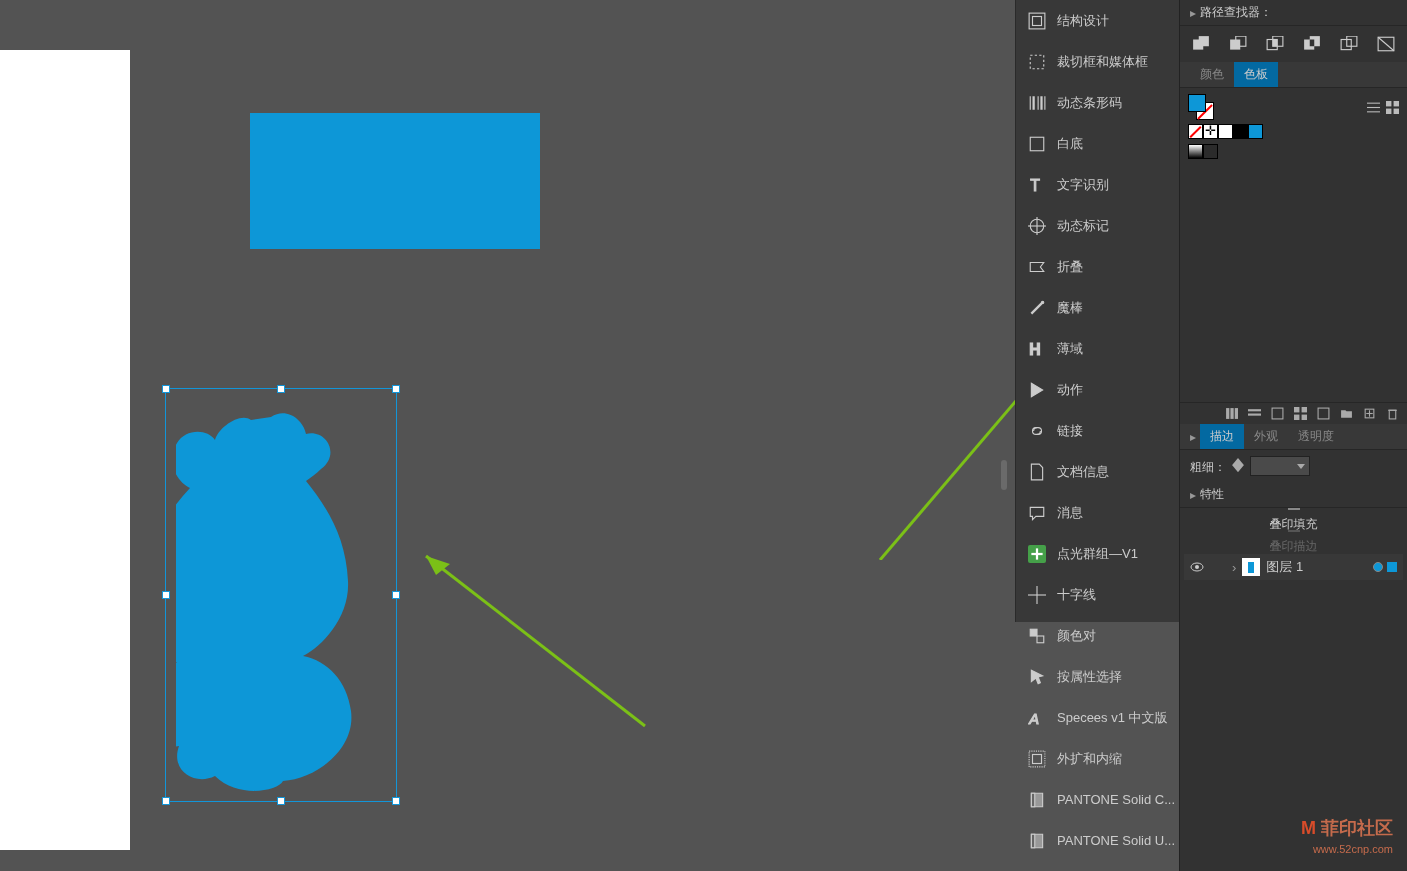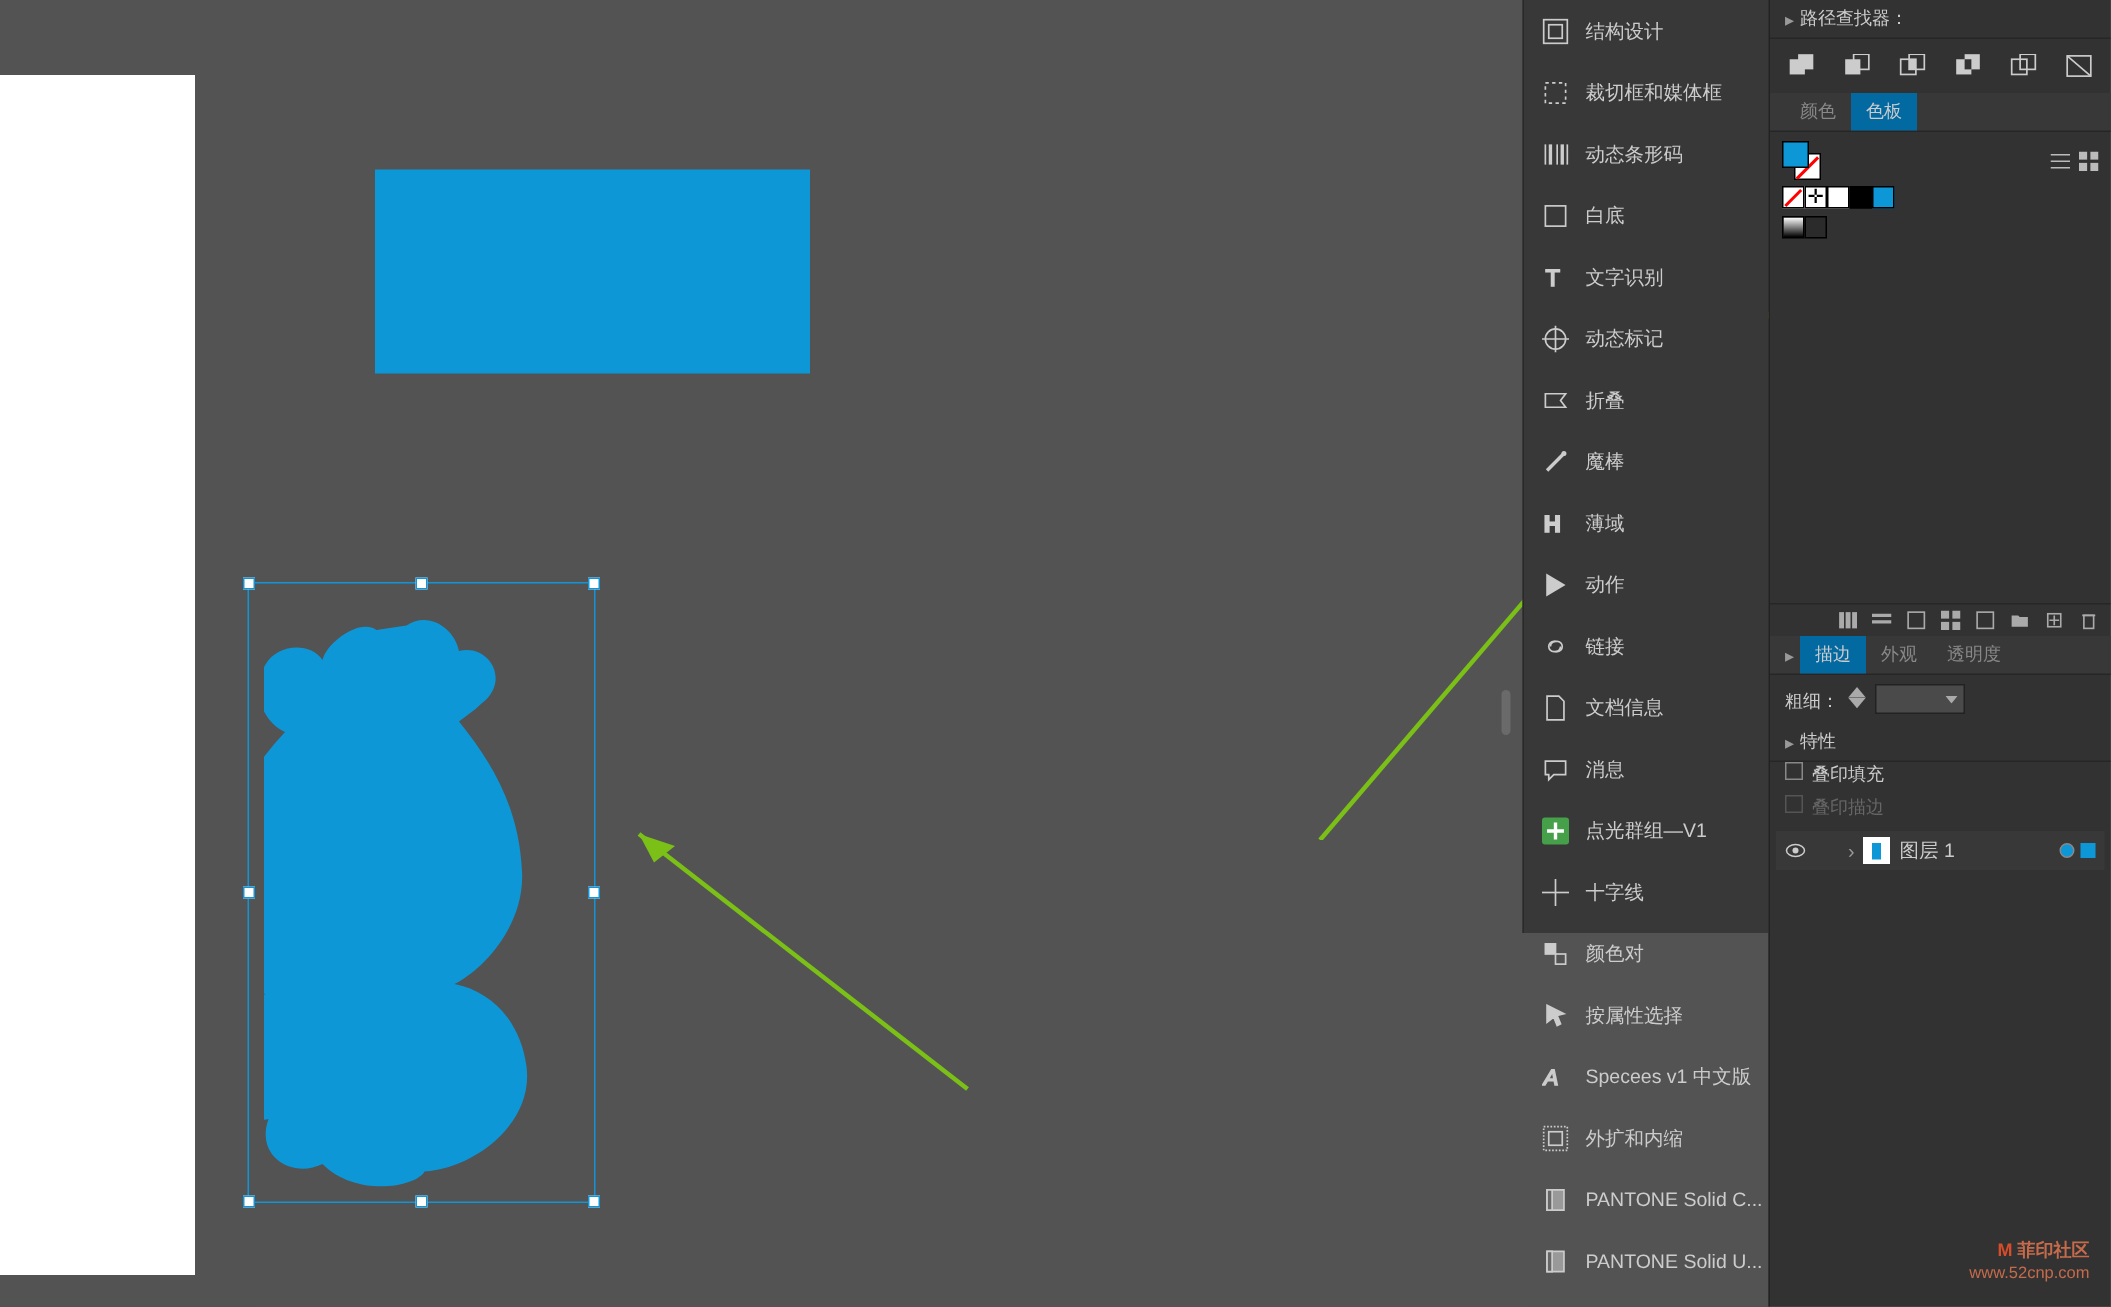--- a/index.html
+++ b/index.html
@@ -51,34 +51,34 @@
 .sw.white{background:#fff;}
 .sw.black{background:#000;}
 .sw.blue{background:#0d97d7;}
 .sw.grad{background:linear-gradient(#fff,#000);}
 .small-row{display:flex;padding:2px 8px;}
 .toolbar-icons{display:flex;gap:10px;padding:4px 8px;justify-content:flex-end;border-top:1px solid #262626;}
 .toolbar-icons svg{width:13px;height:13px;fill:#aaa;}
 .stroke-sec{padding:6px 10px;display:flex;align-items:flex-end;gap:6px;font-size:12px;}
 .stroke-sel{background:#4a4a4a;border:1px solid #222;width:60px;height:20px;display:flex;align-items:center;justify-content:space-between;padding:0 4px;}
 .prop-sec{padding:0 10px;}
-.prop-row{display:flex;height:22px;gap:6px;font-size:12px;}
+.prop-row{display:flex;align-items:center;height:22px;gap:6px;font-size:12px;flex-direction:column;}
 .chk{width:12px;height:12px;border:1px solid #888;}
 .prop-row.dis{color:#666;}
 .layer-panel{}
 .layer-row{display:flex;align-items:center;height:26px;padding:0 6px;background:#383838;margin:2px 4px;}
 .eye{width:14px;height:14px;margin-right:6px;}
 .layer-thumb{width:18px;height:18px;background:#fff;margin-right:6px;display:flex;align-items:center;justify-content:center;}
 .layer-thumb .mini{width:6px;height:11px;background:#0d97d7;}
 .layer-caret{margin:0 6px;color:#999;}
 .layer-sel{width:10px;height:10px;border:1px solid #888;border-radius:50%;margin-left:auto;background:#0d97d7;}
 .layer-sq{width:10px;height:10px;background:#0d97d7;margin-left:4px;}
 .collapse{width:10px;color:#999;}
 .watermark{position:absolute;right:14px;bottom:14px;font-size:11px;color:#c56b4c;text-align:right;line-height:1.4;}
-.watermark .logo{font-size:12px;font-weight:bold;}
+.watermark .logo{font-size:18px;font-weight:bold;}
 </style>
 </head>
 <body>
 
 <div class="canvas-area">
   <div class="artboard"></div>
   <div class="blue-rect"></div>
   <div class="selection">
     <div class="handle tl"></div>
     <div class="handle tm"></div>

